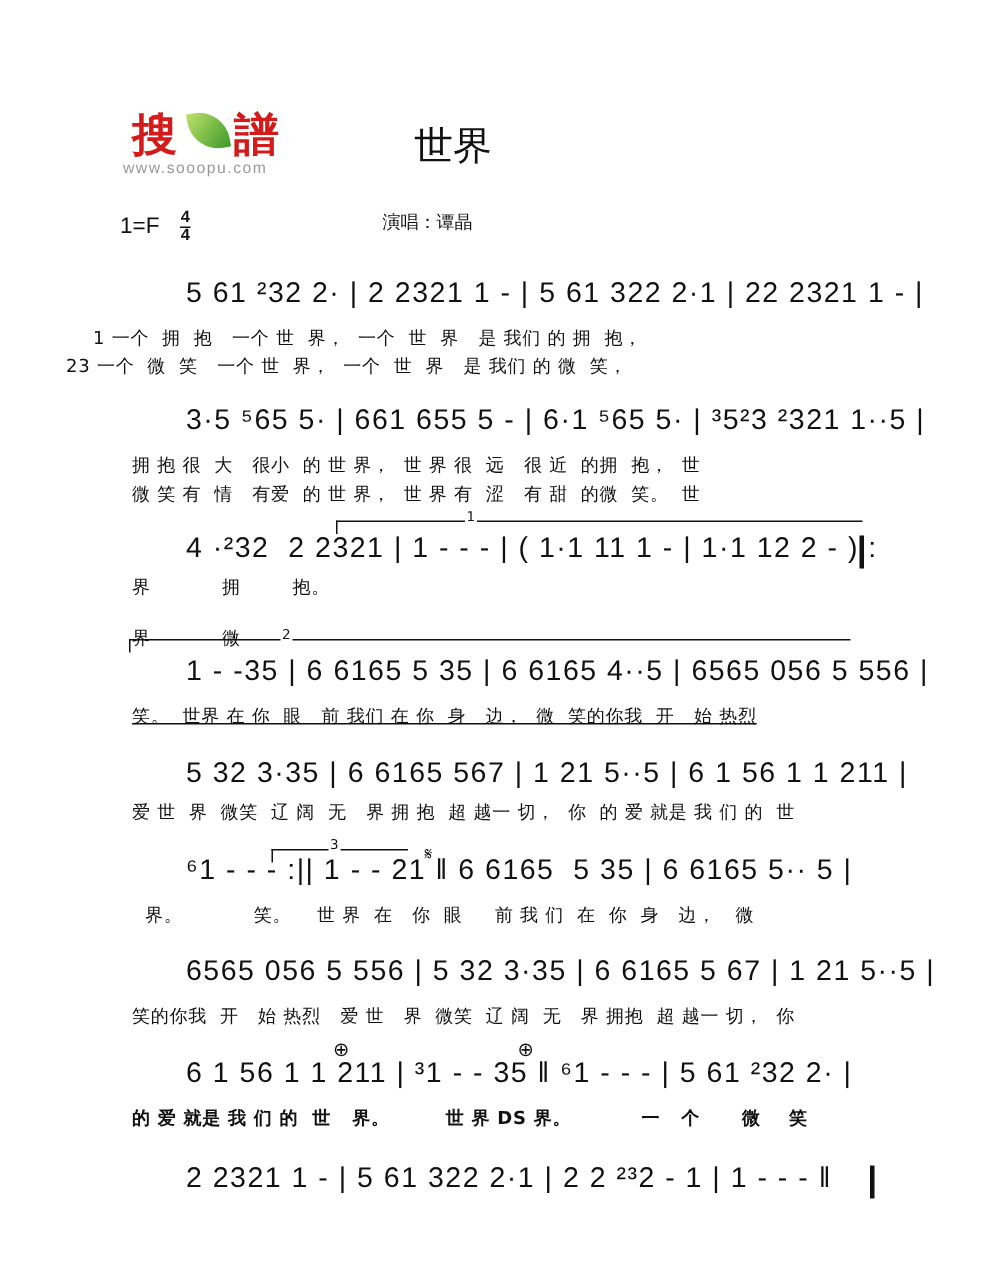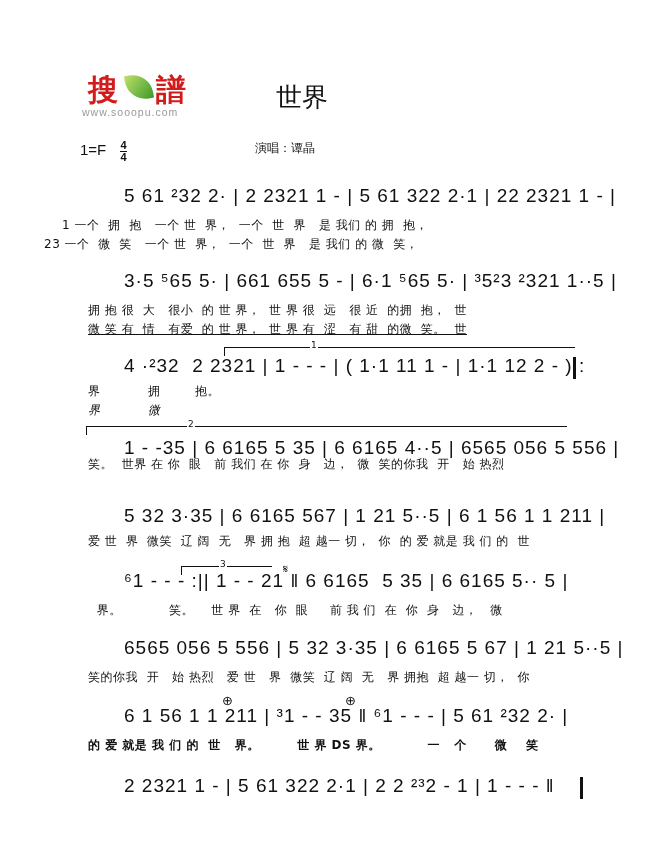--- a/index.html
+++ b/index.html
@@ -52,39 +52,39 @@
 
 <div class="abs row" style="top:185px;">
   <div class="notes">5 61 ²32 2· | 2 2321 1 - | 5 61 322 2·1 | 22 2321 1 - |</div>
   <div class="lyric" style="top:32px;left:62px;">1 一个  拥  抱   一个 世  界，  一个  世  界   是 我们 的 拥  抱，</div>
   <div class="lyric" style="top:51px;left:44px;">23 一个  微  笑   一个 世  界，  一个  世  界   是 我们 的 微  笑，</div>
 </div>
 
 <div class="abs row" style="top:270px;">
   <div class="notes">3·5 ⁵65 5· | 661 655 5 - | 6·1 ⁵65 5· | ³5²3 ²321 1··5 |</div>
   <div class="lyric" style="top:32px;">拥 抱 很  大   很小  的 世 界，  世 界 很  远   很 近  的拥  抱，  世</div>
-  <div class="lyric" style="top:51px;text-decoration:underline;">微 笑 有  情   有爱  的 世 界，  世 界 有  涩   有 甜  的微  笑。  世</div>
+  <div class="lyric" style="top:51px;">微 笑 有  情   有爱  的 世 界，  世 界 有  涩   有 甜  的微  笑。  世</div>
 </div>
 
 <div class="abs row" style="top:355px;">
   <div class="bracket" style="left:224px;width:350px;top:-8px;border-left:1px solid #111;">
       <span style="left:85px;">1</span>
     </div>
   <div class="notes">4 ·²32  2 2321 | 1 - - - | ( 1·1 11 1 - | 1·1 12 2 - ) :</div>
   <div class="barline-end" style="left:573px;top:2px;height:22px;"></div>
   <div class="lyric" style="top:28px;">界           拥        抱。</div>
-  <div class="lyric" style="top:47px;font-style:italic;">界           微</div>
+  <div class="lyric" style="top:62px;">界           微</div>
 </div>
 
 <div class="abs row" style="top:437px;">
   <div class="bracket" style="left:86px;width:480px;top:-11px;">
       <span style="left:100px;">2</span>
     </div>
   <div class="notes">1 - -35 | 6 6165 5 35 | 6 6165 4··5 | 6565 056 5 556 |</div>
-  <div class="lyric" style="top:19px;">笑。  世界 在 你  眼   前 我们 在 你  身   边，  微  笑的你我  开   始 热烈</div>
+  <div class="lyric" style="top:32px;text-decoration:underline;">笑。  世界 在 你  眼   前 我们 在 你  身   边，  微  笑的你我  开   始 热烈</div>
 </div>
 
 <div class="abs row" style="top:505px;">
   <div class="notes">5 32 3·35 | 6 6165 567 | 1 21 5··5 | 6 1 56 1 1 211 |</div>
   <div class="lyric" style="top:28px;">爱 世  界  微笑  辽 阔  无   界 拥 抱  超 越一 切，  你  的 爱 就是 我 们 的  世</div>
 </div>
 
 <div class="abs row" style="top:570px;">
   <div class="bracket" style="left:181px;width:90px;top:-4px;">
       <span style="left:37px;">3</span>

